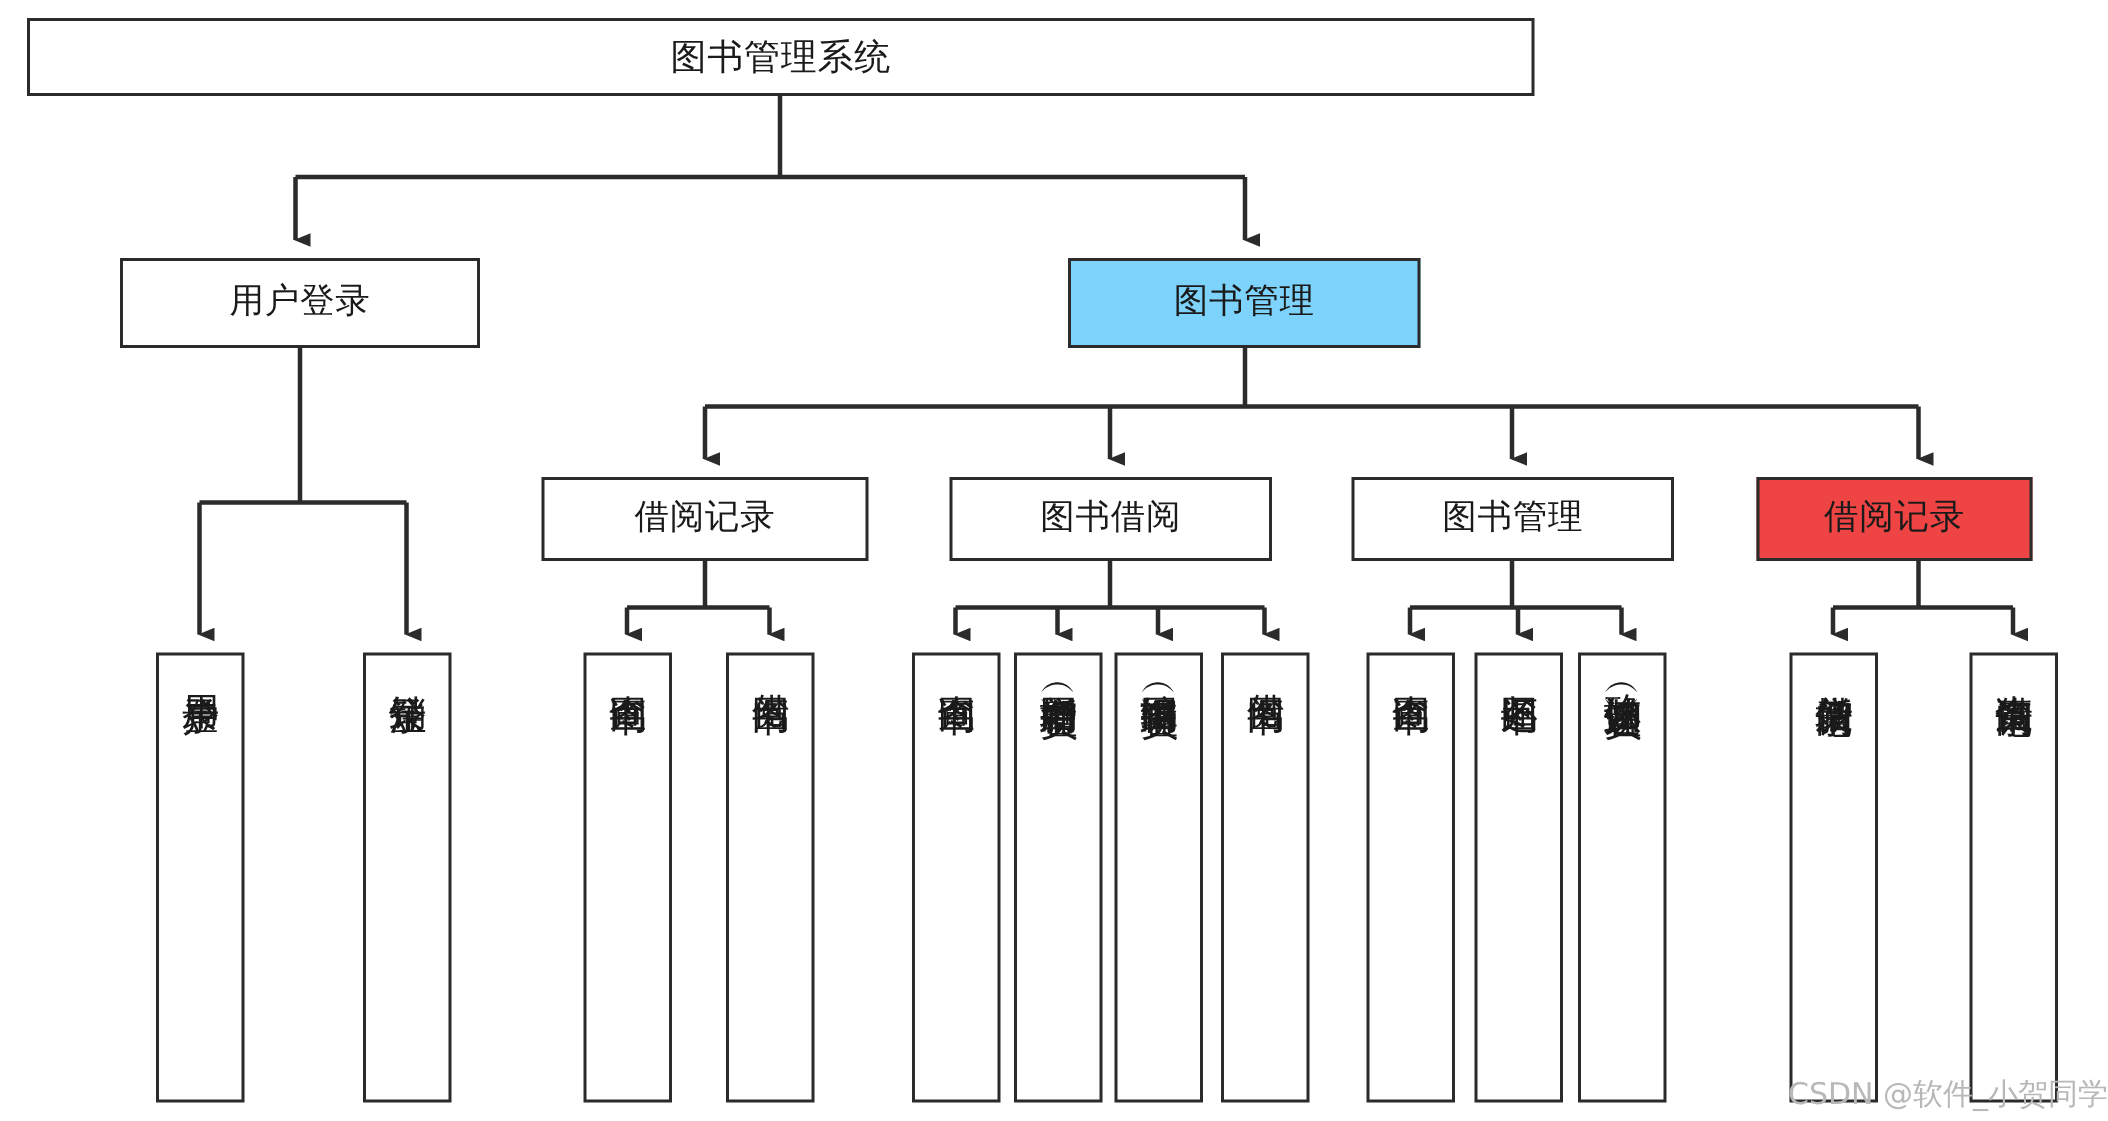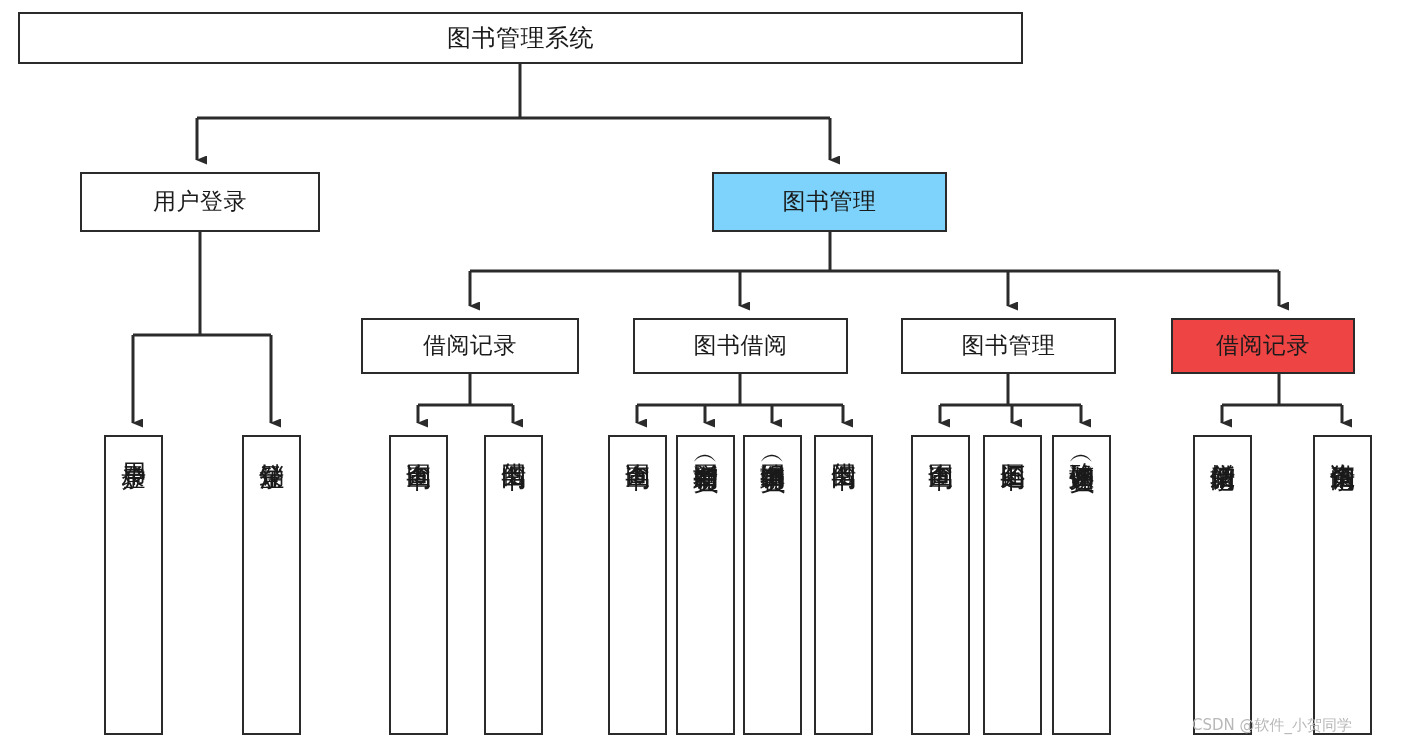--- a/index.html
+++ b/index.html
@@ -53,21 +53,21 @@
     writing-mode: vertical-rl;
     text-orientation: upright;
     font-size: 25px;
     line-height: 1.02;
     letter-spacing: 1px;
   }
   .node.root .node-label { font-size: 24px; }
   .watermark {
     position: absolute;
     color: #b8b8b8;
-    font-size: 15px;
+    font-size: 20px;
     white-space: nowrap;
     z-index: 5;
     font-family: "DejaVu Sans", "Liberation Sans", sans-serif;
   }
 </style>
 </head>
 <body>
 
 <div id="diagram-root">
 

